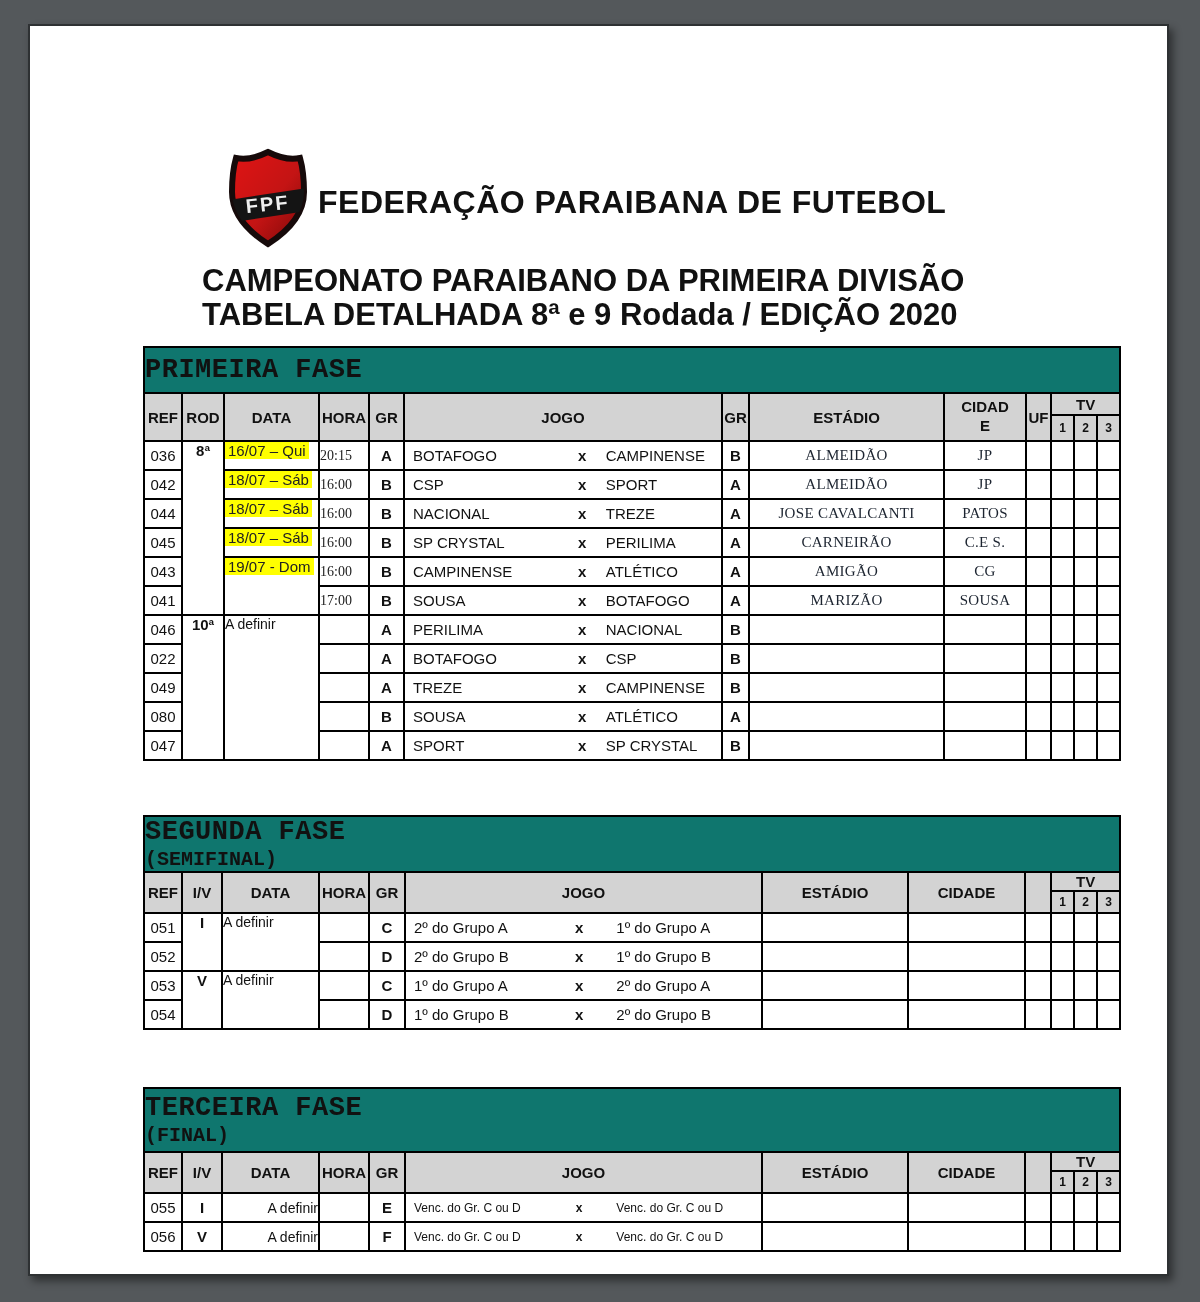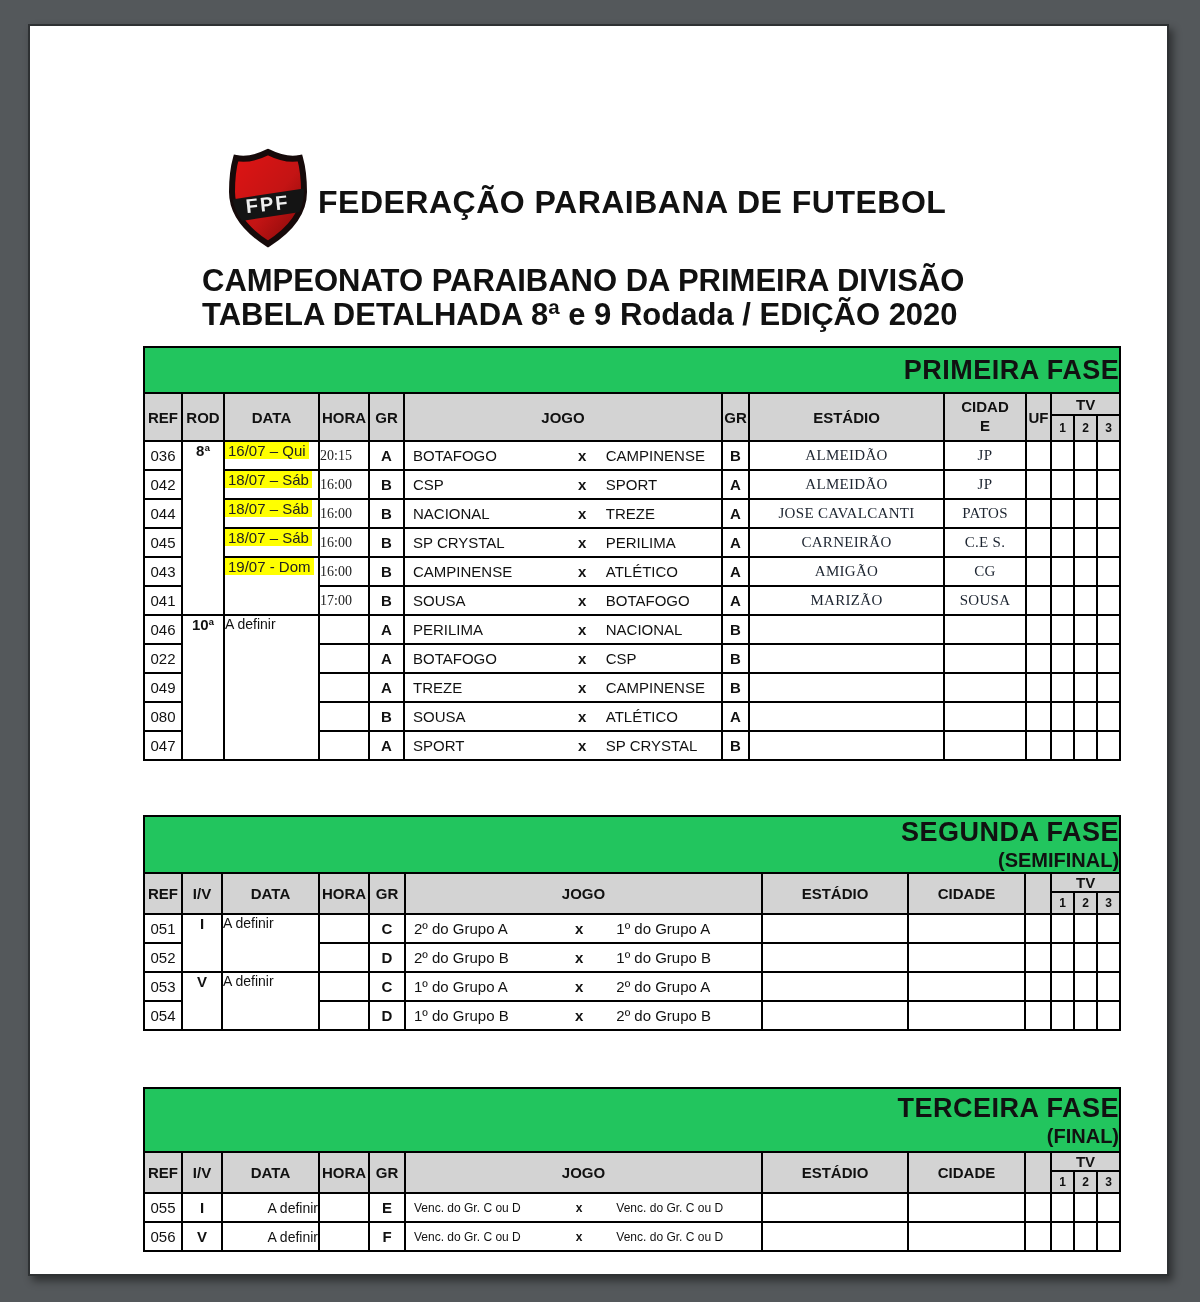--- a/index.html
+++ b/index.html
@@ -29,21 +29,21 @@
     position:absolute; left:162px; top:238px;
     font-size:31px; font-weight:bold; line-height:34px; white-space:nowrap;margin-left:10px;
   }
   
   .doc-table {
     position:absolute; left:113px;
     border-collapse:collapse; table-layout:fixed; width:976px;
     font-size:15px;
   }
   .doc-table td, .doc-table th { border:2px solid #000; padding:0; overflow:hidden; box-sizing:border-box; }
-  .band { background:#22c55e; text-align:right; font-weight:bold; }
+  .band { background:#0f766e; text-align:left; font-weight:bold;font-family:Liberation Mono, monospace; }
   .band .line1 { font-size:27px; letter-spacing:0.5px; }
   .band .line2 { font-size:20px; margin-top:1px; }
   .doc-table th { background:#d3d3d3; font-weight:bold; font-size:15px; text-align:center; vertical-align:middle; }
   th.cidade-w { word-break:break-all; padding:0 15px; line-height:1.25; }
   .tv-sub th { font-size:12px; }
   .c  { text-align:center; }
   .topleft   { vertical-align:top; text-align:left;  padding:3px 0 0 6px; }
   .topcenter { vertical-align:top; text-align:center; padding-top:3px; }
   .grb { font-weight:bold; text-align:center; }
   .hora { font-family:"Liberation Serif", serif; font-size:14px; text-align:left; padding-left:5px; color:#222; }

